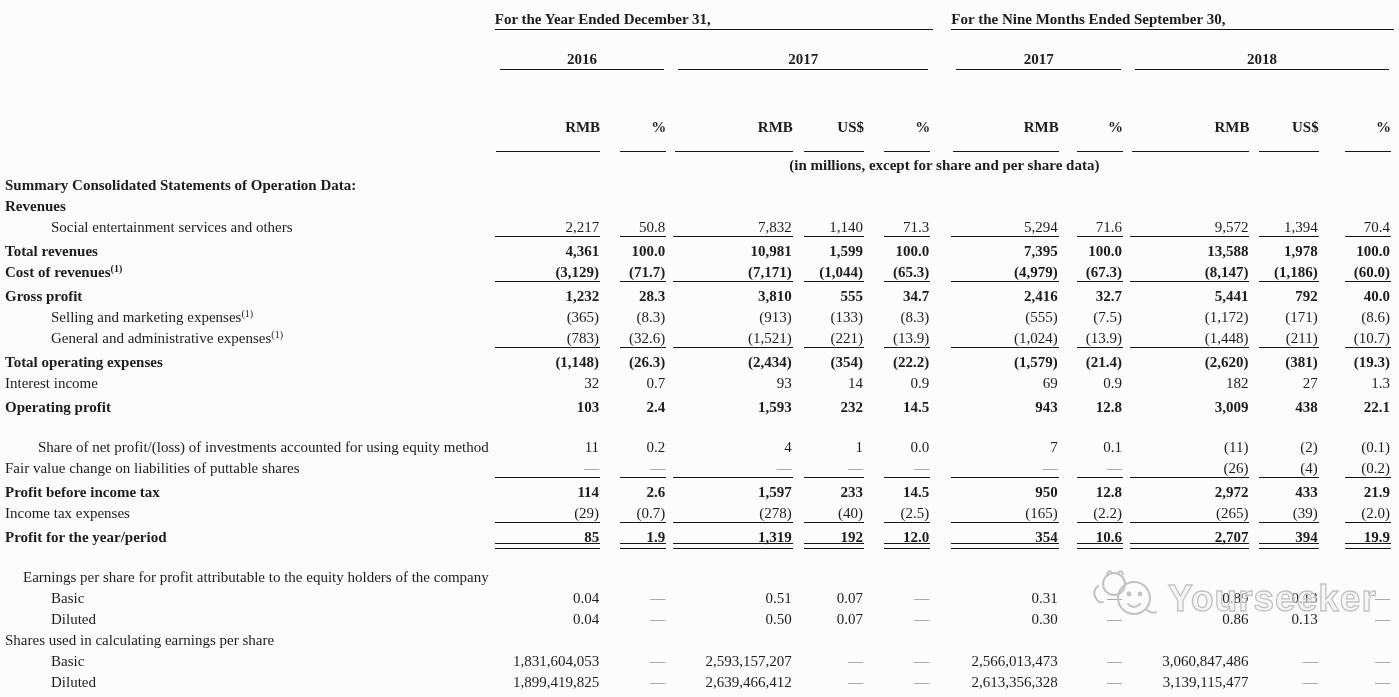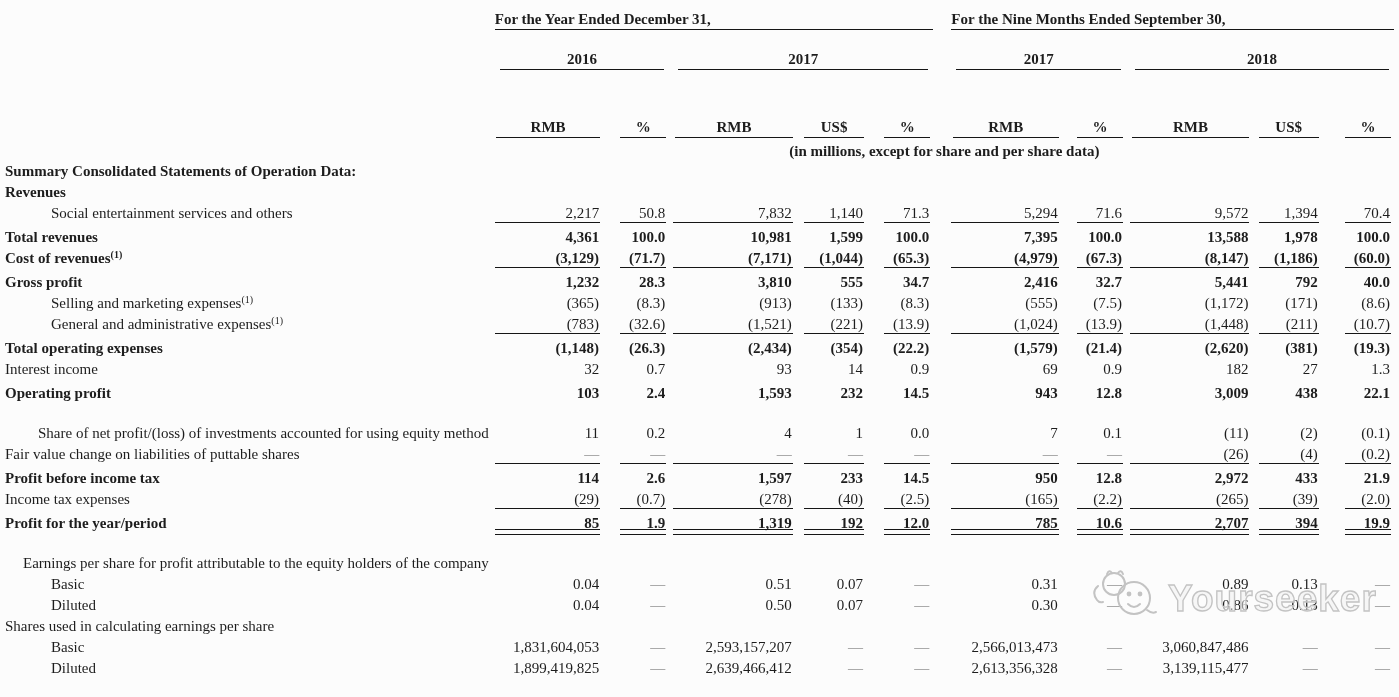--- a/index.html
+++ b/index.html
@@ -20,21 +20,21 @@
   }
   td, th { padding: 0; vertical-align: bottom; font-weight: normal; }
   thead th { font-weight: bold; }
   thead tr.grp th { height: 27px; }
   thead tr.yrs th { height: 24px; }
   thead tr.cols th { height: 24px; }
   
   .gh { border-bottom: 1.7px solid #161616; text-align: left; padding-bottom: 1px; margin: 4px 2px; }
   .yh { border-bottom: 1.7px solid #161616; text-align: center; padding-bottom: 1px; margin: 17px 7px; }
   th.colh { text-align: right; padding-right: 5px; }
-  .cu { display: inline-block; border-bottom: 1.7px solid #161616; text-align: center; padding-bottom: 1px; }
+  .cu { display: inline-block; border-bottom: 1.7px solid #161616; text-align: right; padding-bottom: 15px; }
   th.rmb .cu { width: 97%; }
   th.usd .cu { width: 60px; margin-top: 32px; }
   th.pct .cu { width: 46px; }
   th.units { text-align: center; height: 22px; font-weight: bold; }
   
   tbody td { height: 21px; line-height: 19px; }
   tr.tall td { height: 24px; }
   tr.wrap td { height: 40px; }
   tr.bold td { font-weight: bold; }
   td.label { text-align: left; padding-right: 4px; }
@@ -345,21 +345,21 @@
         <td class="num pct u1">(2.0)</td>
       </tr>
       <tr class="bold tall">
         <td class="label"><span>Profit for the year/period</span></td>
         <td class="num rmb u2">85</td>
         <td class="num pct u2">1.9</td>
         <td class="num rmb u2">1,319</td>
         <td class="num usd u2">192</td>
         <td class="num pct u2">12.0</td>
         <td class="gap"></td>
-        <td class="num rmb u2">785</td>
+        <td class="num rmb u2">354</td>
         <td class="num pct u2">10.6</td>
         <td class="num rmb u2">2,707</td>
         <td class="num usd u2">394</td>
         <td class="num pct u2">19.9</td>
       </tr>
       <tr class="wrap">
         <td class="label">
           <span class="lw">Earnings per share for profit attributable to the equity holders of the company</span>
         </td>
         <td class="num rmb"></td>

